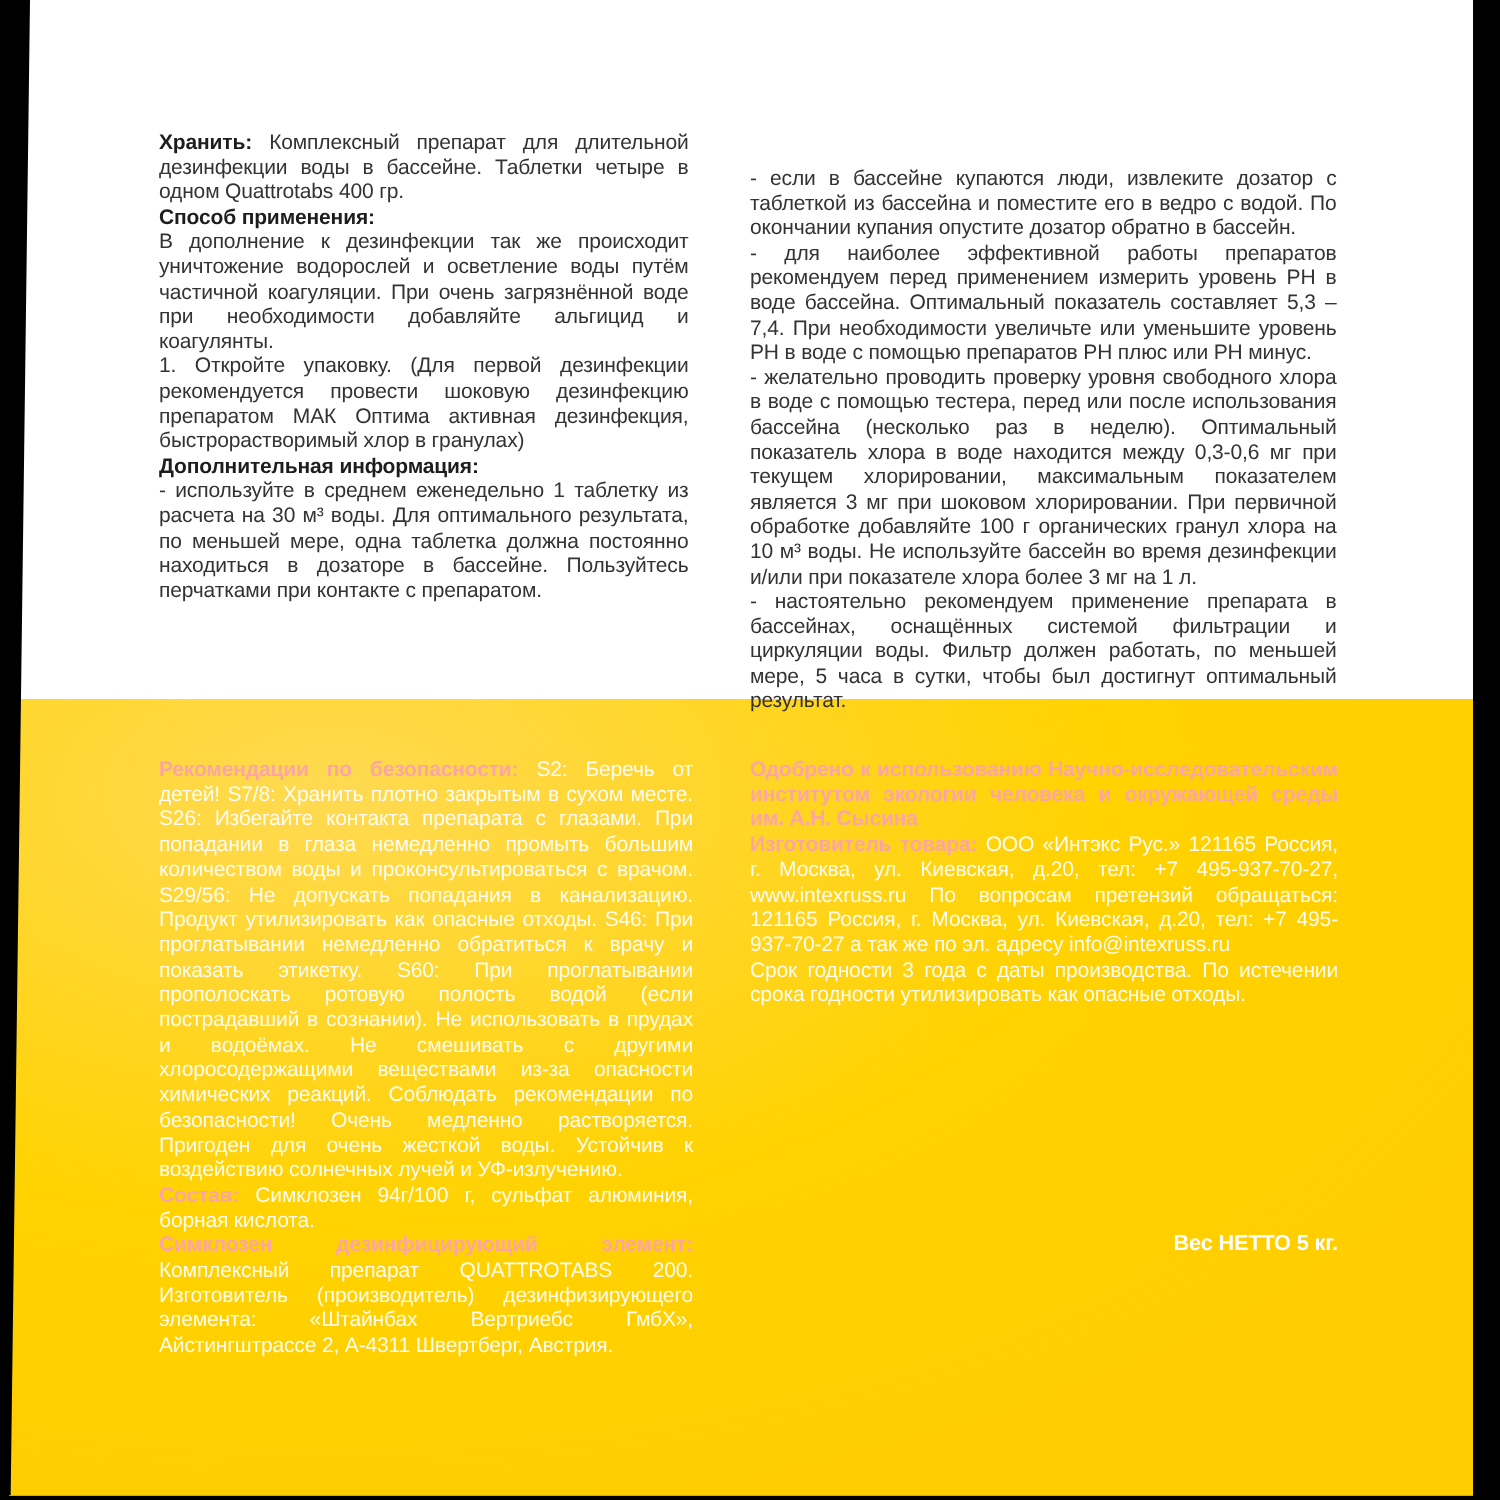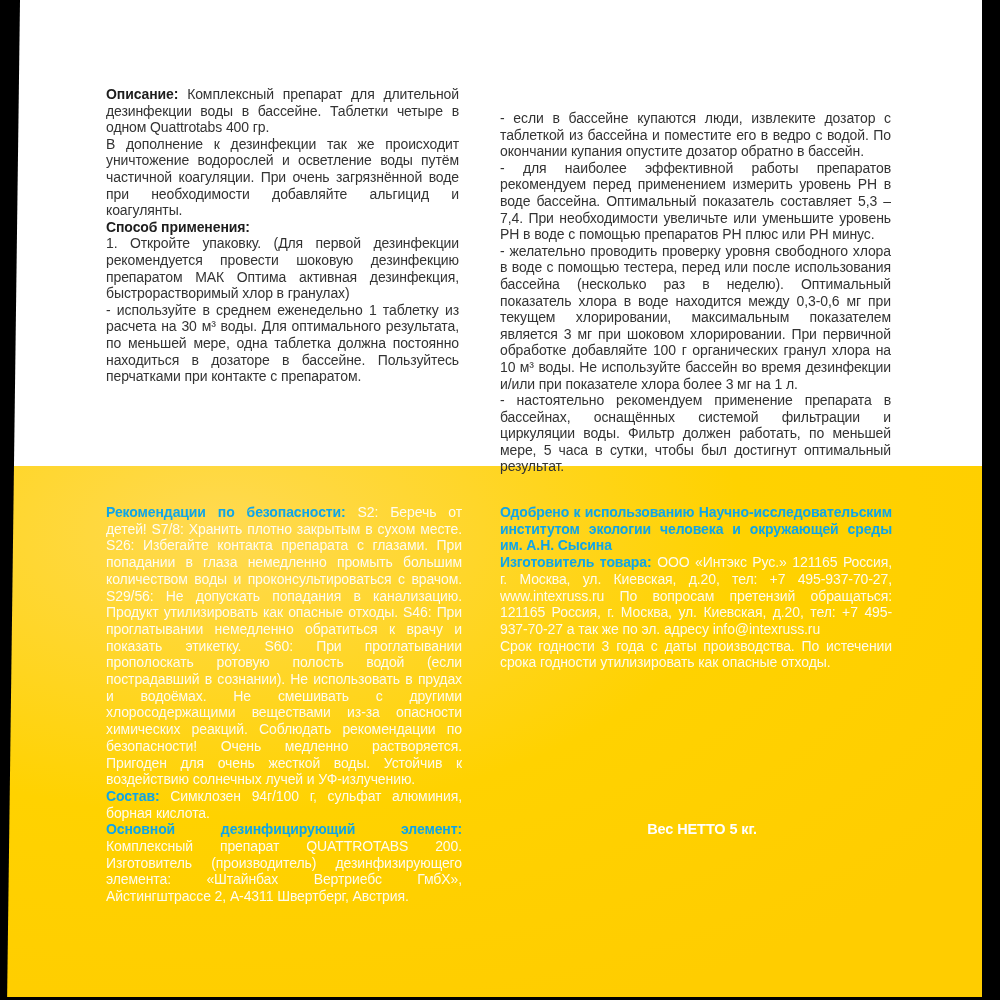--- a/index.html
+++ b/index.html
@@ -31,57 +31,58 @@
     letter-spacing:-0.1px;
   }
   .white-text .b { font-weight:700; color:#1d1d1d; }
   .col-white-left  { left:106px; top:86px;  width:353px; }
   .col-white-right { left:500px; top:86px;  width:391px;margin-top:24px; }
   .yellow-text {
     color:rgba(255,255,255,0.93);
     font-size:14px; line-height:16.7px;
     letter-spacing:-0.1px;
   }
-  .yellow-text .b { font-weight:700; color:#0ea5e9; }
+  .yellow-text .b { font-weight:700; color:#fca5a5; }
   .col-yellow-left  { left:106px; top:504px; width:356px; }
   .col-yellow-right { left:500px; top:504px; width:392px; }
   .gap-top { margin-top:22px !important; }
   .net-weight {
     margin-top:150px !important;
     font-weight:700; color:#ffffff; font-size:14.5px;
-    text-align:center;
+    text-align:right;
     padding-left:12px;
   }
 </style>
 </head>
 <body>
 
 <div class="label-sheet"></div>
 <div class="yellow-block"></div>
 <div class="edge-left"></div>
 
 <div class="col white-text col-white-left">
-  <p class="para"><span class="b">Описание: </span><span>Комплексный препарат для длительной дезинфекции воды в бассейне. Таблетки четыре в одном Quattrotabs 400 гр.</span></p>
+  <p class="para"><span class="b">Хранить: </span><span>Комплексный препарат для длительной дезинфекции воды в бассейне. Таблетки четыре в одном Quattrotabs 400 гр.</span></p>
+  <p class="para"><span class="b">Способ применения:</span></p>
   <p class="para"><span>В дополнение к дезинфекции так же происходит уничтожение водорослей и осветление воды путём частичной коагуляции. При очень загрязнённой воде при необходимости добавляйте альгицид и коагулянты.</span></p>
-  <p class="para"><span class="b">Способ применения:</span></p>
   <p class="para"><span>1. Откройте упаковку. (Для первой дезинфекции рекомендуется провести шоковую дезинфекцию препаратом МАК Оптима активная дезинфекция, быстрорастворимый хлор в гранулах)</span></p>
+  <p class="para"><span class="b">Дополнительная информация:</span></p>
   <p class="para"><span>- используйте в среднем еженедельно 1 таблетку из расчета на 30 м³ воды. Для оптимального результата, по меньшей мере, одна таблетка должна постоянно находиться в дозаторе в бассейне. Пользуйтесь перчатками при контакте с препаратом.</span></p>
 </div>
 
 <div class="col white-text col-white-right">
   <p class="para"><span>- если в бассейне купаются люди, извлеките дозатор с таблеткой из бассейна и поместите его в ведро с водой. По окончании купания опустите дозатор обратно в бассейн.</span></p>
   <p class="para"><span>- для наиболее эффективной работы препаратов рекомендуем перед применением измерить уровень PH в воде бассейна. Оптимальный показатель составляет 5,3 – 7,4. При необходимости увеличьте или уменьшите уровень PH в воде с помощью препаратов PH плюс или PH минус.</span></p>
   <p class="para"><span>- желательно проводить проверку уровня свободного хлора в воде с помощью тестера, перед или после использования бассейна (несколько раз в неделю). Оптимальный показатель хлора в воде находится между 0,3-0,6 мг при текущем хлорировании, максимальным показателем является 3 мг при шоковом хлорировании. При первичной обработке добавляйте 100 г органических гранул хлора на 10 м³ воды. Не используйте бассейн во время дезинфекции и/или при показателе хлора более 3 мг на 1 л.</span></p>
   <p class="para"><span>- настоятельно рекомендуем применение препарата в бассейнах, оснащённых системой фильтрации и циркуляции воды. Фильтр должен работать, по меньшей мере, 5 часа в сутки, чтобы был достигнут оптимальный результат.</span></p>
 </div>
 
 <div class="col yellow-text col-yellow-left">
   <p class="para"><span class="b">Рекомендации по безопасности: </span><span>S2: Беречь от детей! S7/8: Хранить плотно закрытым в сухом месте. S26: Избегайте контакта препарата с глазами. При попадании в глаза немедленно промыть большим количеством воды и проконсультироваться с врачом. S29/56: Не допускать попадания в канализацию. Продукт утилизировать как опасные отходы. S46: При проглатывании немедленно обратиться к врачу и показать этикетку. S60: При проглатывании прополоскать ротовую полость водой (если пострадавший в сознании). Не использовать в прудах и водоёмах. Не смешивать с другими хлоросодержащими веществами из-за опасности химических реакций. Соблюдать рекомендации по безопасности! Очень медленно растворяется. Пригоден для очень жесткой воды. Устойчив к воздействию солнечных лучей и УФ-излучению.</span></p>
   <p class="para"><span class="b">Состав: </span><span>Симклозен 94г/100 г, сульфат алюминия, борная кислота.</span></p>
-  <p class="para"><span class="b">Основной дезинфицирующий элемент: </span><span>Комплексный препарат QUATTROTABS 200. Изготовитель (производитель) дезинфизирующего элемента: «Штайнбах Вертриебс ГмбХ», Айстингштрассе 2, А-4311 Швертберг, Австрия.</span></p>
+  <p class="para"><span class="b">Симклозен дезинфицирующий элемент: </span><span>Комплексный препарат QUATTROTABS 200. Изготовитель (производитель) дезинфизирующего элемента: «Штайнбах Вертриебс ГмбХ», Айстингштрассе 2, А-4311 Швертберг, Австрия.</span></p>
 </div>
 
 <div class="col yellow-text col-yellow-right">
   <p class="para"><span class="b">Одобрено к использованию Научно-исследовательским институтом экологии человека и окружающей среды им. А.Н. Сысина</span></p>
   <p class="para"><span class="b">Изготовитель товара: </span><span>ООО «Интэкс Рус.» 121165 Россия, г. Москва, ул. Киевская, д.20, тел: +7 495-937-70-27, www.intexruss.ru По вопросам претензий обращаться: 121165 Россия, г. Москва, ул. Киевская, д.20, тел: +7 495-937-70-27 а так же по эл. адресу info@intexruss.ru</span></p>
   <p class="para"><span>Срок годности 3 года с даты производства. По истечении срока годности утилизировать как опасные отходы.</span></p>
   <p class="para net-weight">Вес НЕТТО 5 кг.</p>
 </div>
 
 </body></html>

